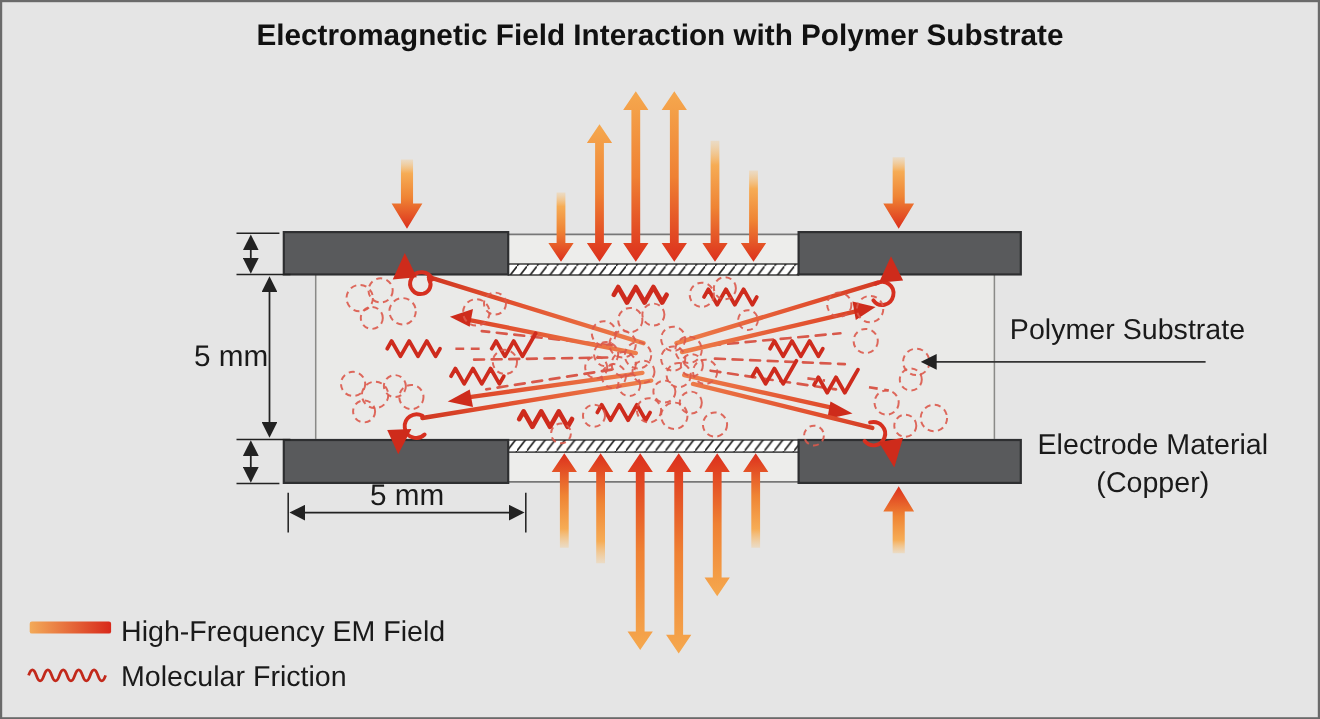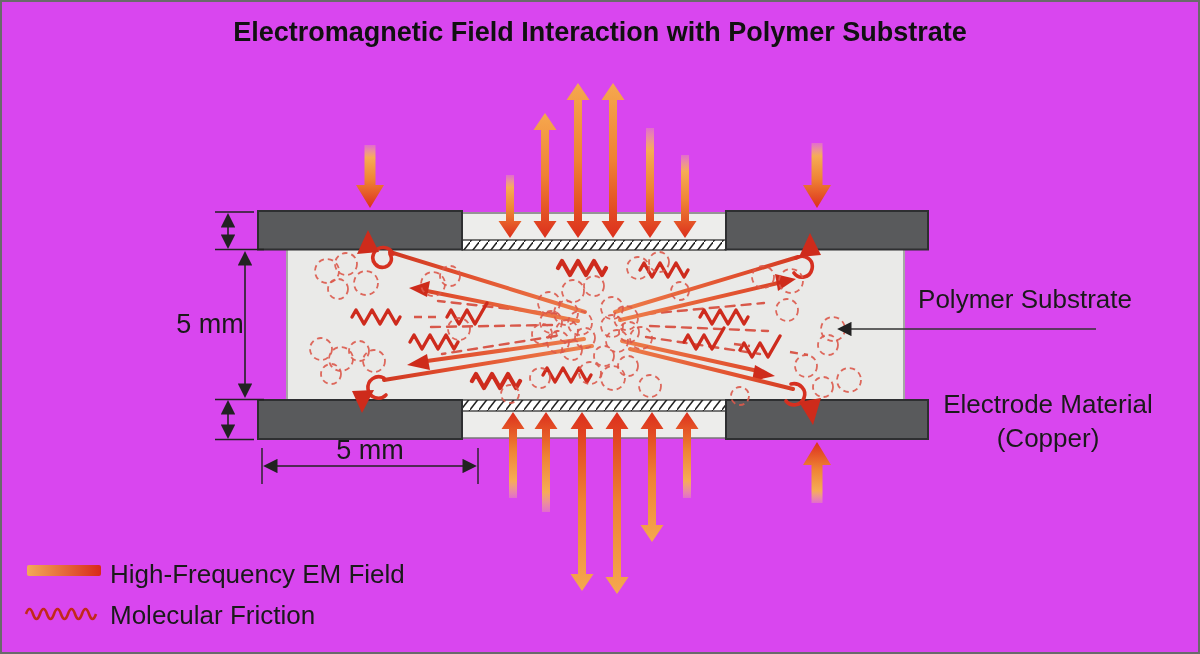--- a/index.html
+++ b/index.html
@@ -1,16 +1,16 @@
 <!DOCTYPE html>
 <html><head>
 <meta charset="utf-8">
 <style>
   html,body{margin:0;padding:0;background:#fff;}
-  .stage{position:relative;width:1200px;height:654px;background:#d946ef;box-sizing:border-box;
+  .stage{position:relative;width:1200px;height:654px;background:#e5e5e5;box-sizing:border-box;
          border:2px solid #6a6a6a;outline:1px solid #bdbdbd;}
   svg{display:block;}
   .t-title{font:bold 27px "Liberation Sans",sans-serif;fill:#111;}
   .t-label{font:26px "Liberation Sans",sans-serif;fill:#1a1a1a;}
   .t-dim{font:27px "Liberation Sans",sans-serif;fill:#1a1a1a;}
   .dimline{stroke:#222;stroke-width:1.6;fill:none;}
   .tick{stroke:#222;stroke-width:1.4;}
   .zig{stroke:#CE2B1D;stroke-width:3.4;fill:none;stroke-linejoin:round;stroke-linecap:round;}
   .zigThick{stroke-width:4.3;}
   .dseg{stroke:#D8584A;stroke-width:2.4;stroke-dasharray:8 6;fill:none;}

